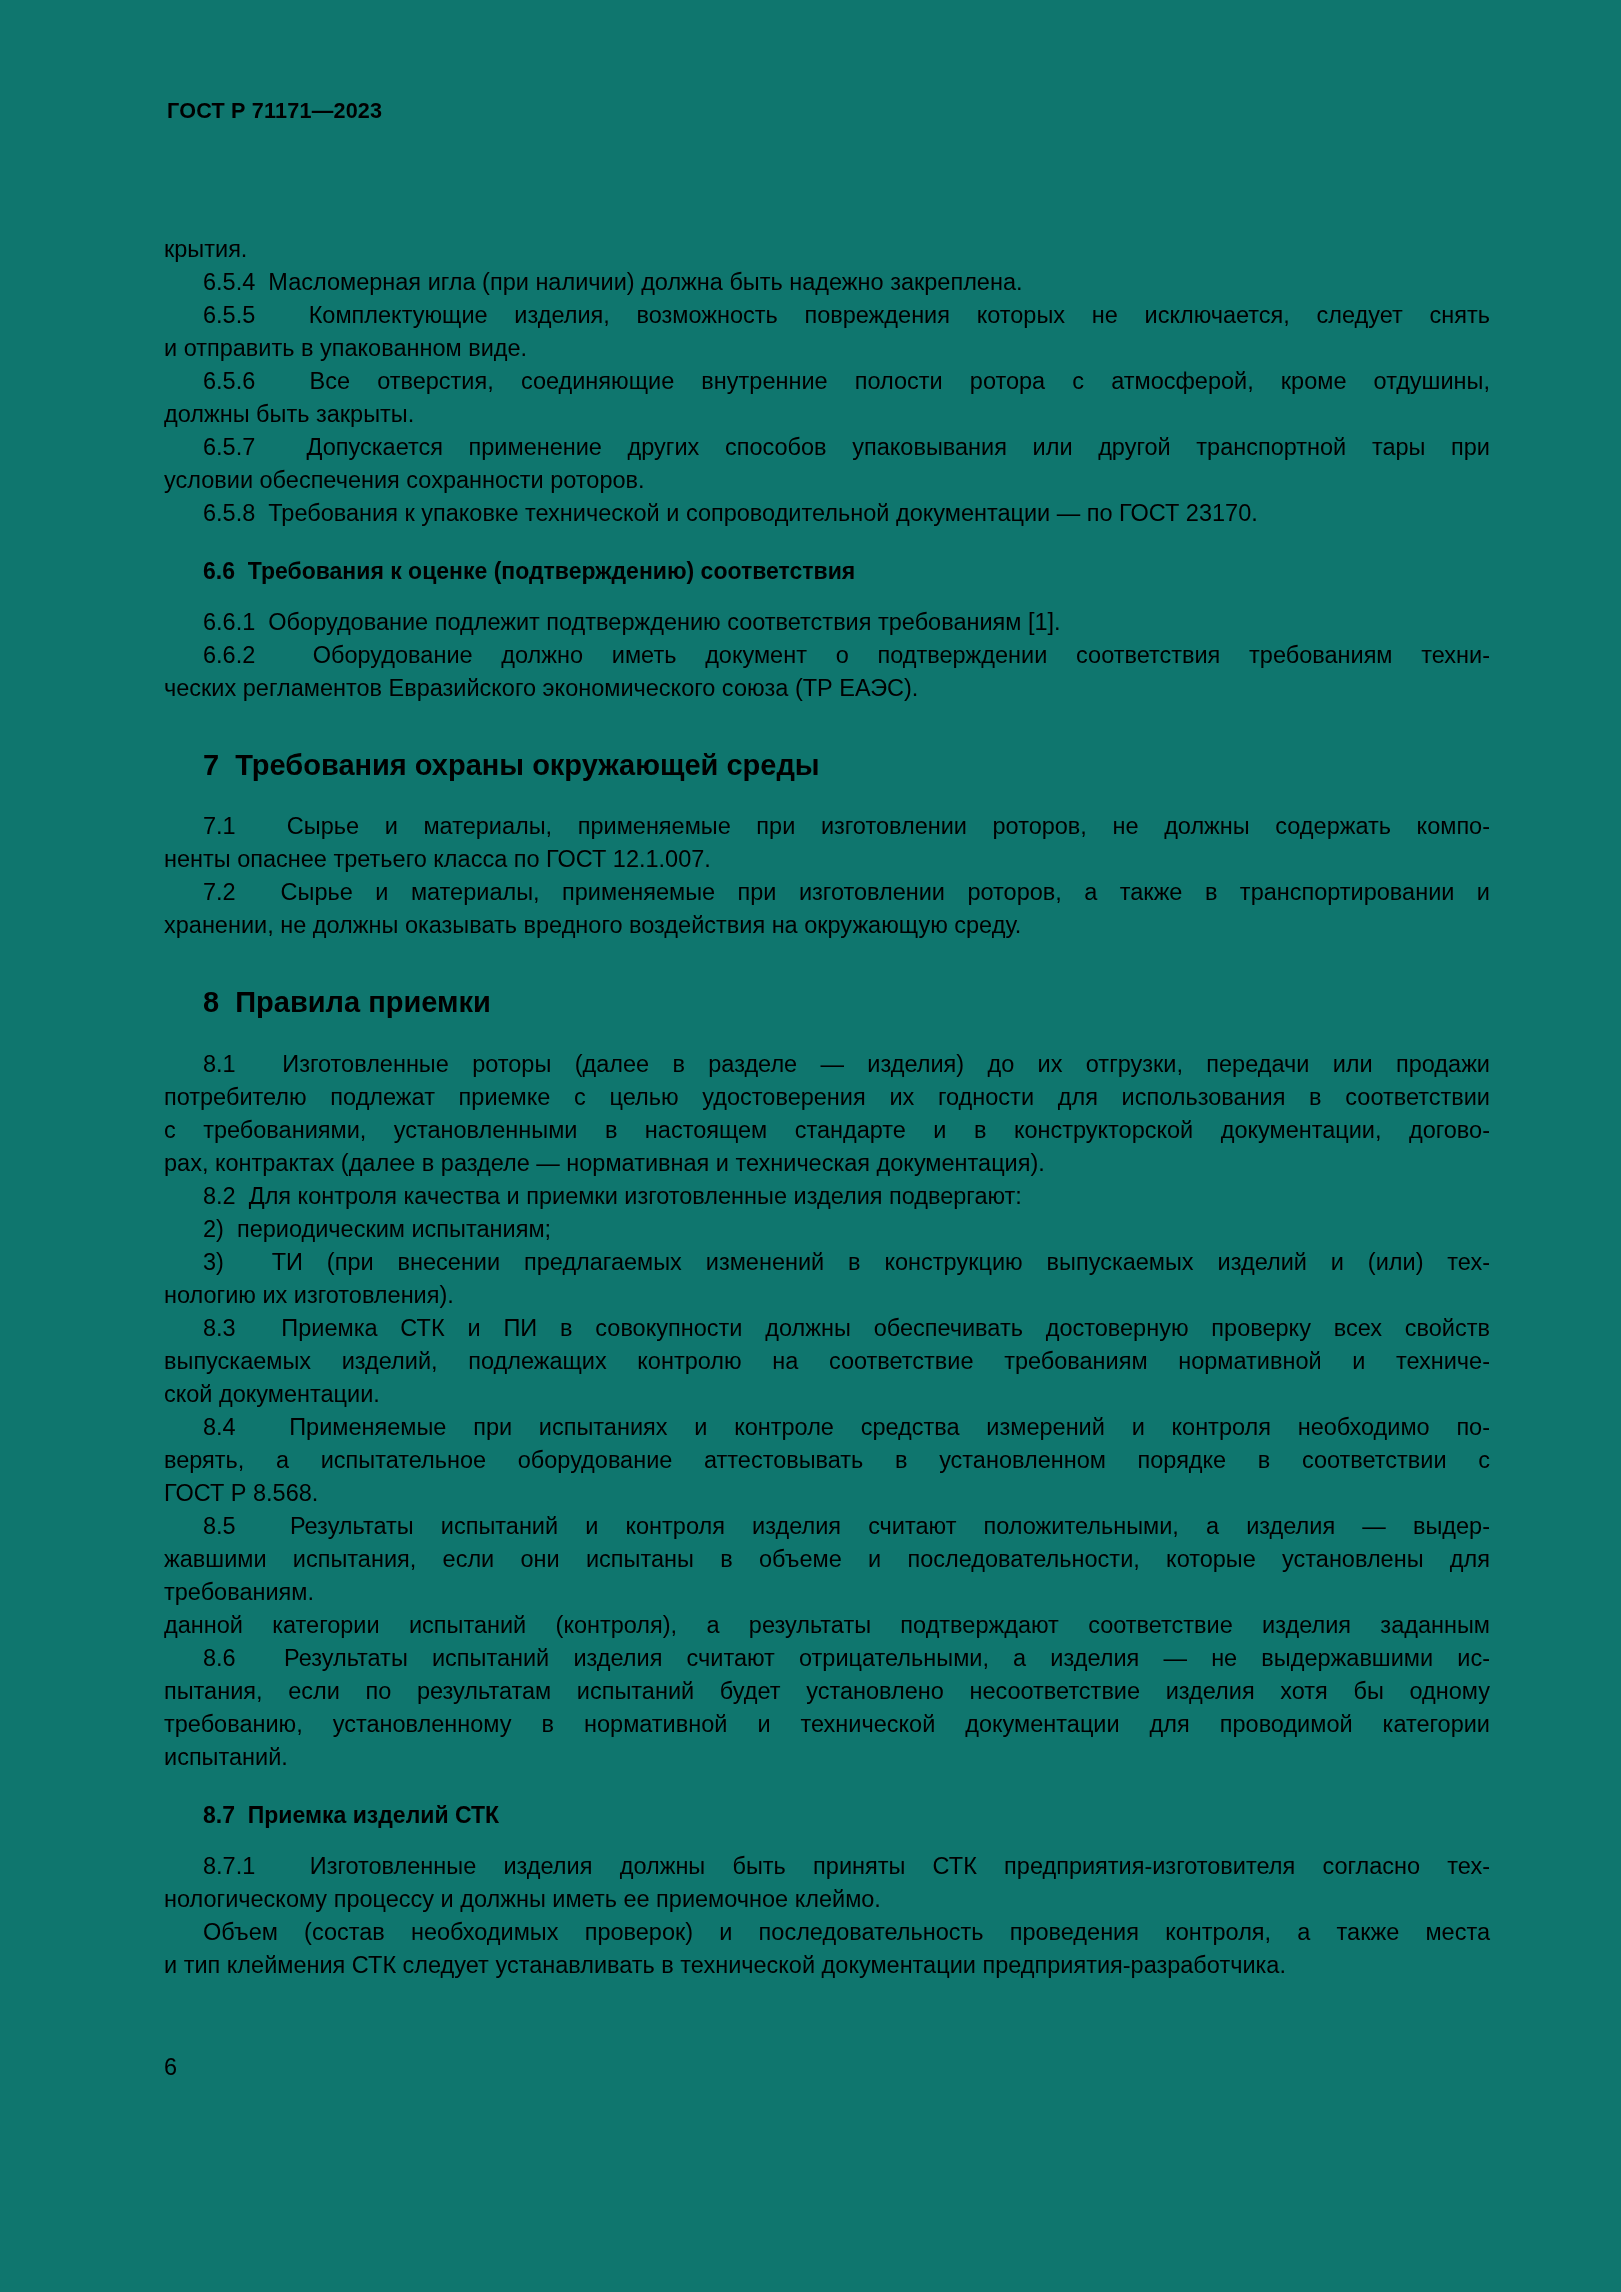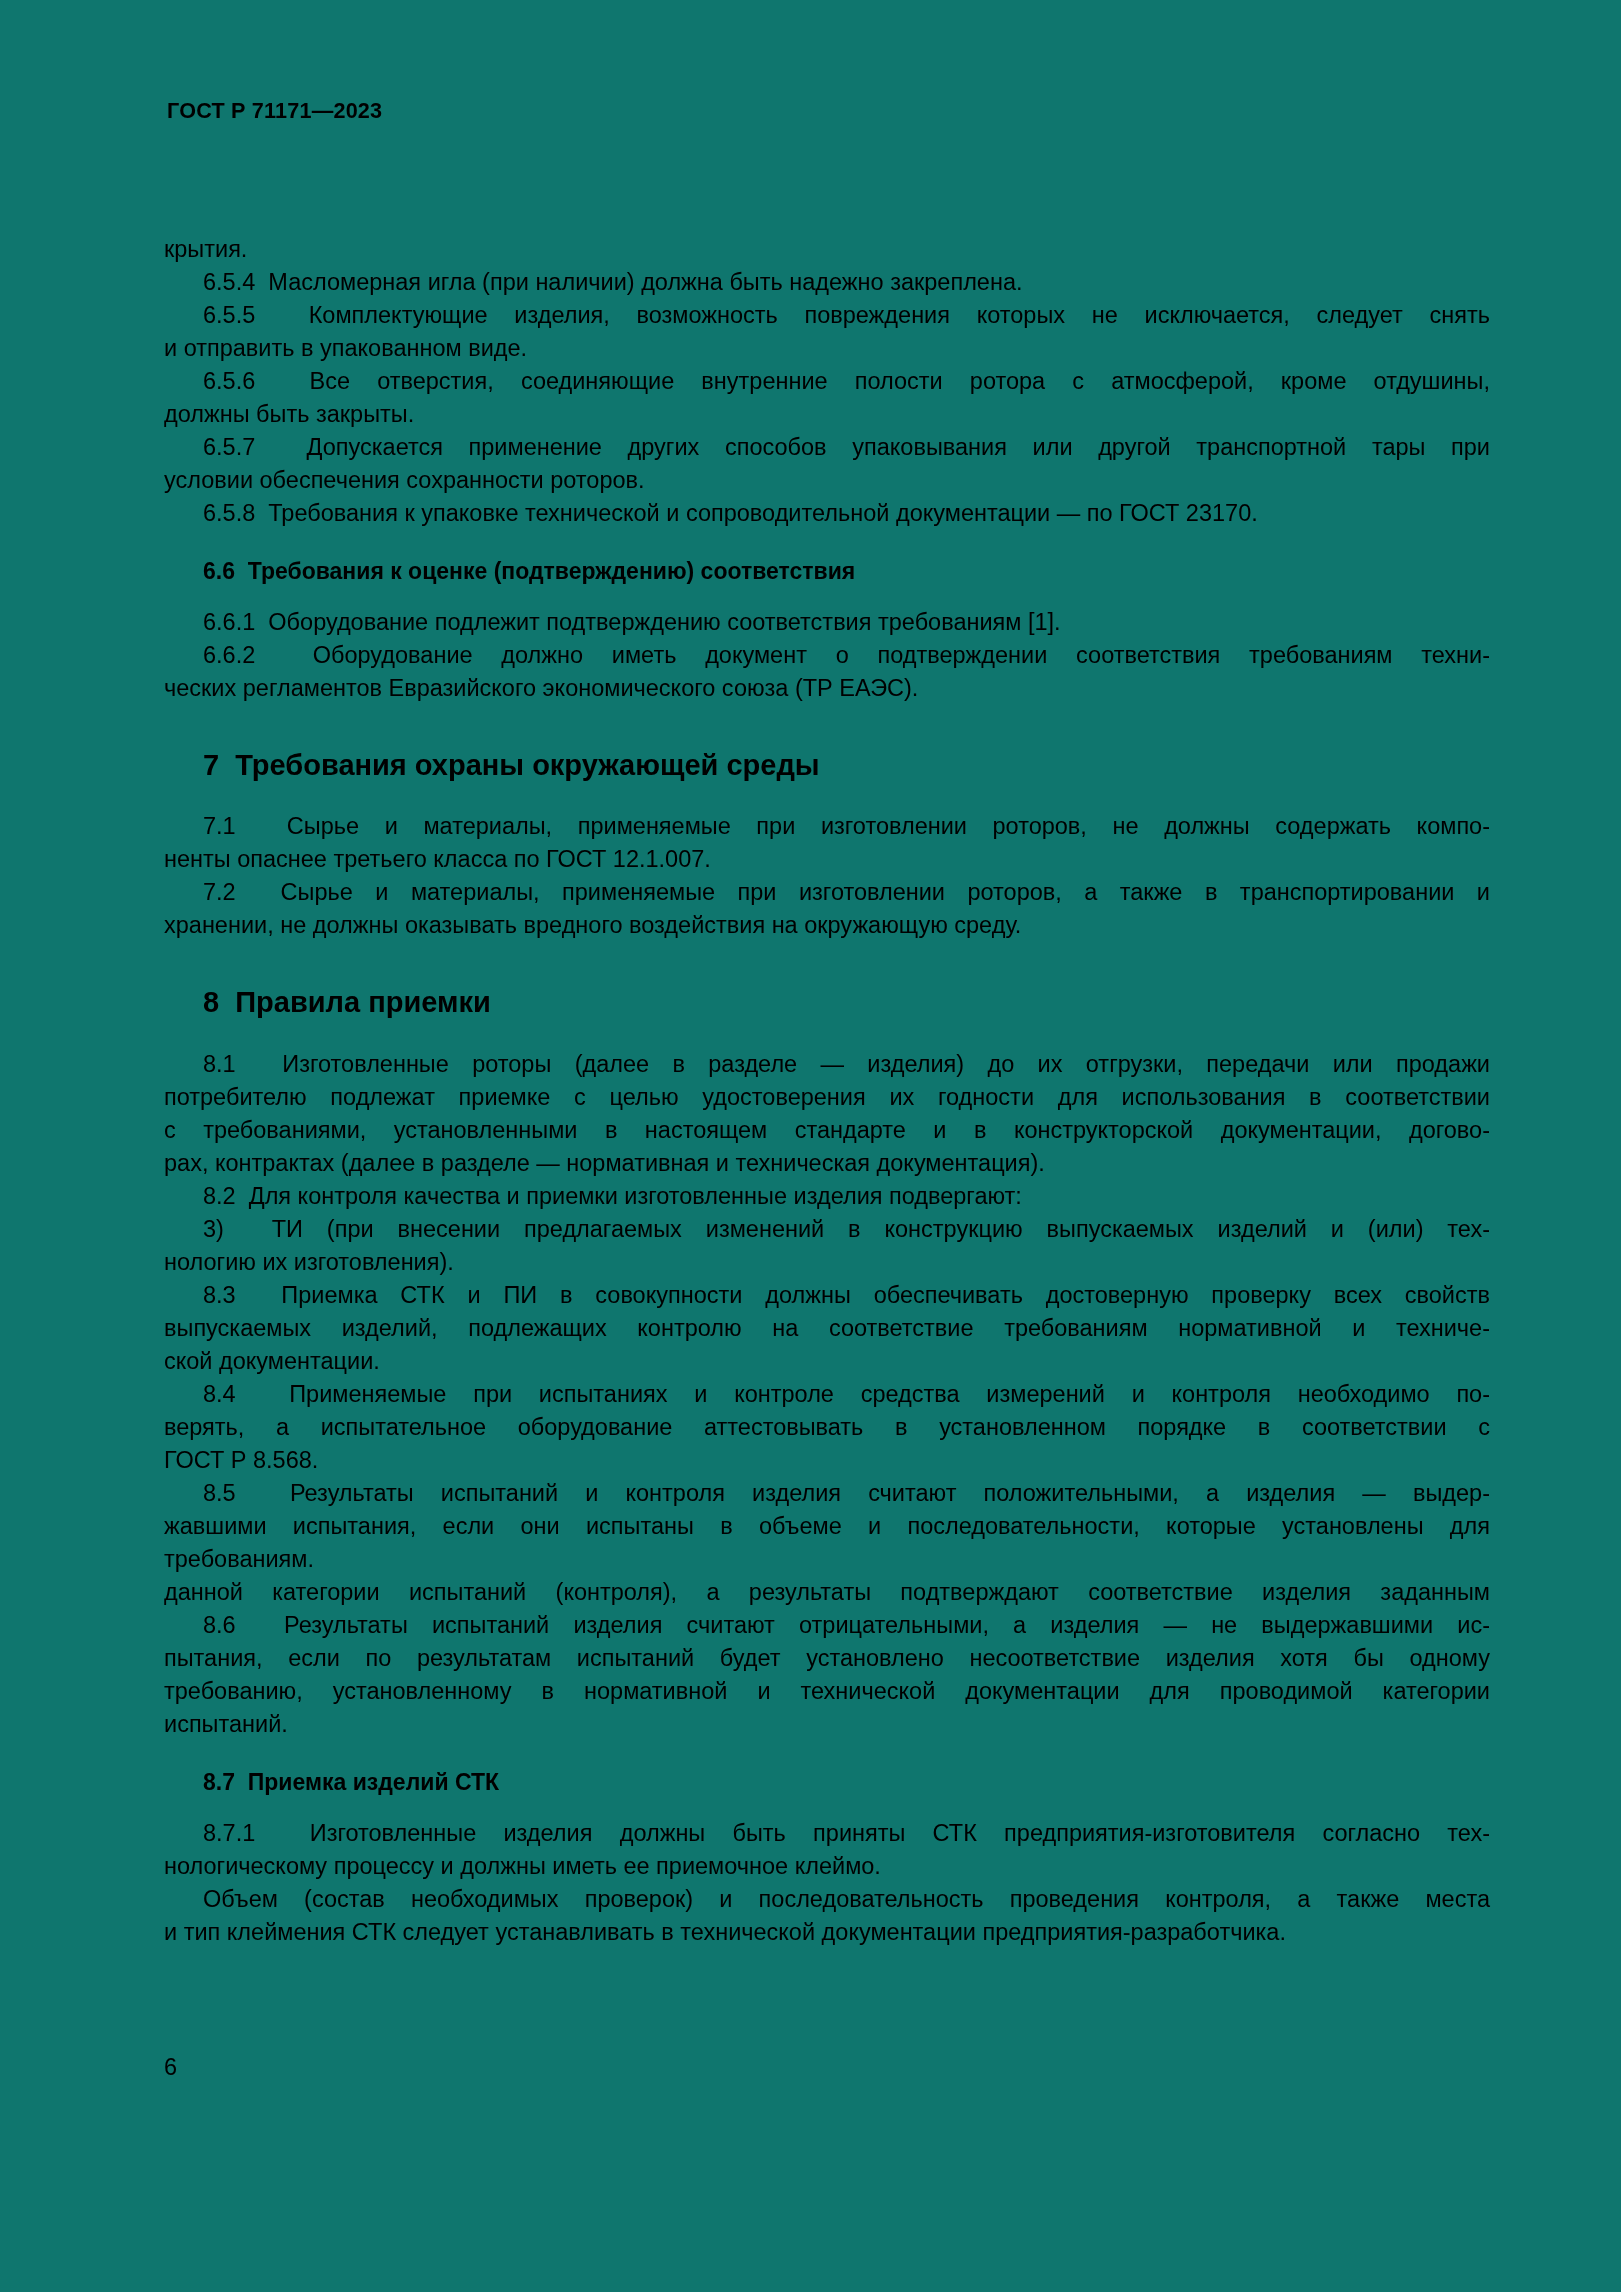--- a/index.html
+++ b/index.html
@@ -114,20 +114,23 @@
       <div class="blk p">
         <div class="ln ind">8.1&nbsp; Изготовленные роторы (далее в разделе — изделия) до их отгрузки, передачи или продажи</div>
         <div class="ln">потребителю подлежат приемке с целью удостоверения их годности для использования в соответствии</div>
         <div class="ln">с требованиями, установленными в настоящем стандарте и в конструкторской документации, догово-</div>
         <div class="ln last">рах, контрактах (далее в разделе — нормативная и техническая документация).</div>
       </div>
       <div class="blk p">
         <div class="ln ind last">8.2&nbsp; Для контроля качества и приемки изготовленные изделия подвергают:</div>
       </div>
       <div class="blk p">
+        <div class="ln ind last">2)&nbsp; периодическим испытаниям;</div>
+      </div>
+      <div class="blk p">
         <div class="ln ind">3)&nbsp; ТИ (при внесении предлагаемых изменений в конструкцию выпускаемых изделий и (или) тех-</div>
         <div class="ln last">нологию их изготовления).</div>
       </div>
       <div class="blk p">
         <div class="ln ind">8.3&nbsp; Приемка СТК и ПИ в совокупности должны обеспечивать достоверную проверку всех свойств</div>
         <div class="ln">выпускаемых изделий, подлежащих контролю на соответствие требованиям нормативной и техниче-</div>
         <div class="ln last">ской документации.</div>
       </div>
       <div class="blk p">
         <div class="ln ind">8.4&nbsp; Применяемые при испытаниях и контроле средства измерений и контроля необходимо по-</div>

